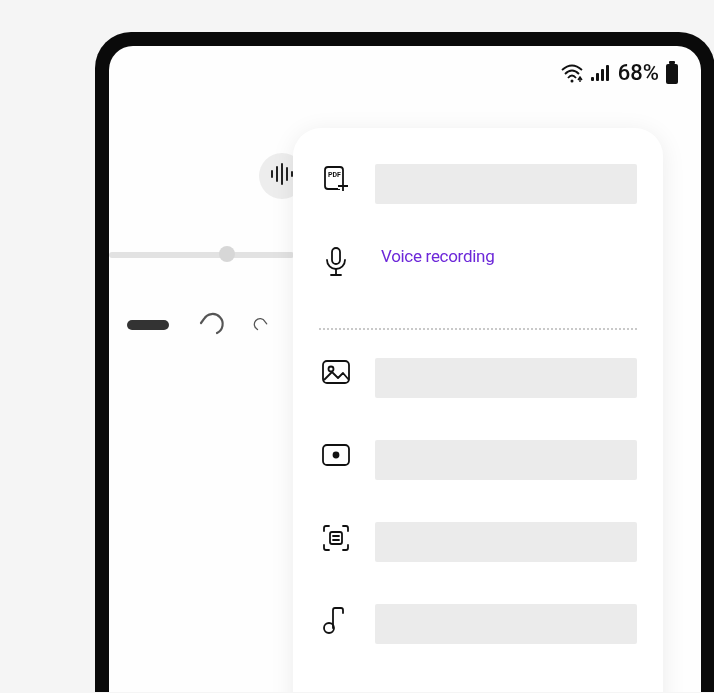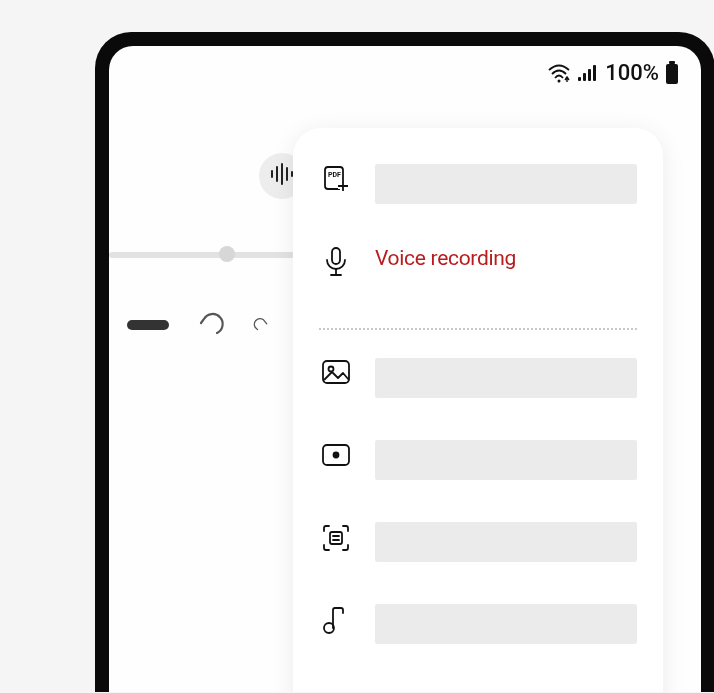--- a/index.html
+++ b/index.html
@@ -101,23 +101,24 @@
     height: 60px;
     margin-bottom: 22px;
   }
   .menu-icon {
     flex: 0 0 34px;
     display: flex;
     align-items: center;
     justify-content: center;
   }
   .menu-label {
-    font-size: 21px;
-    color: #b91c1c;
+    font-size: 17px;
+    color: #6d28d9;
     letter-spacing: -0.3px;
+    margin-left: 6px;
   }
   .placeholder {
     flex: 1;
     height: 40px;
     background: #ebebeb;
     border-radius: 2px;
   }
   .divider {
     border-top: 2px dotted #c9c9c9;
     margin: 4px 0 28px 0;
@@ -140,21 +141,21 @@
         </svg>
       </span>
       <span>
         <svg width="22" height="18" viewBox="0 0 22 18" fill="#111">
           <rect x="1" y="13" width="3" height="4" rx="1"></rect>
           <rect x="6" y="9" width="3" height="8" rx="1"></rect>
           <rect x="11" y="5" width="3" height="12" rx="1"></rect>
           <rect x="16" y="1" width="3" height="16" rx="1"></rect>
         </svg>
       </span>
-      <span>100%</span>
+      <span>68%</span>
       <span>
         <svg width="14" height="24" viewBox="0 0 14 24" fill="#111">
           <rect x="4" y="0" width="6" height="3" rx="1"></rect>
           <rect x="1" y="3" width="12" height="20" rx="2"></rect>
         </svg>
       </span>
     </div>
 
     <div class="waveform-btn">
       <span>

